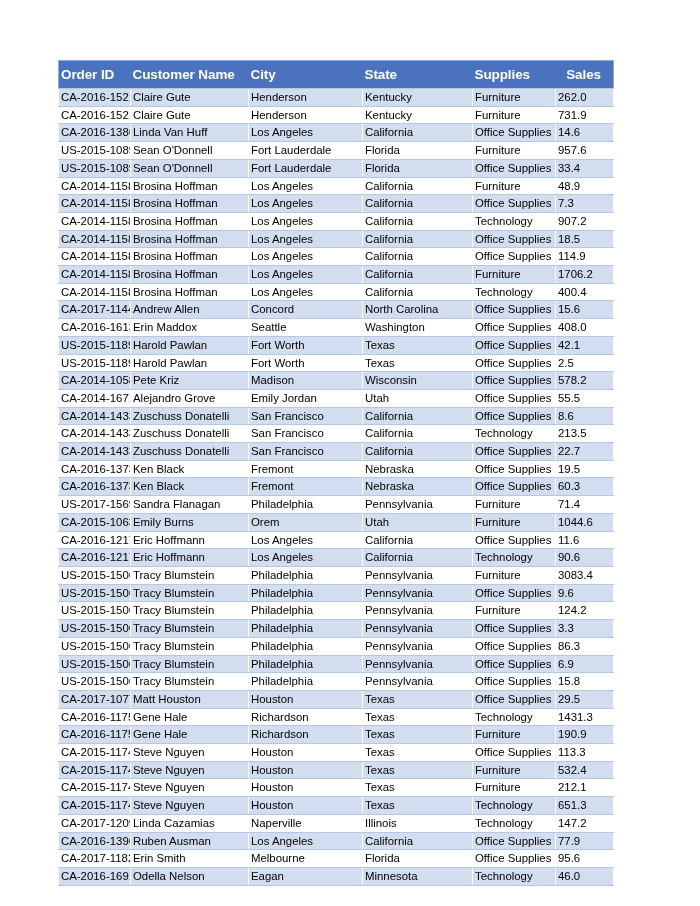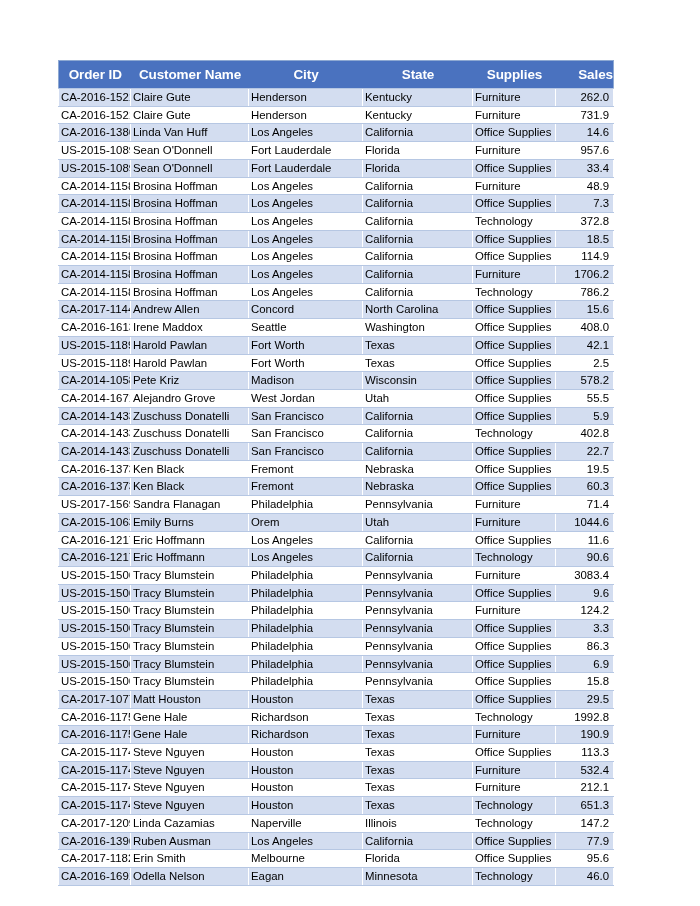--- a/index.html
+++ b/index.html
@@ -35,46 +35,45 @@
   table.data-table col.c-city   { width: 114px; }
   table.data-table col.c-state  { width: 110px; }
   table.data-table col.c-cat    { width: 83px; }
   table.data-table col.c-sales  { width: 58px; }
 
   thead th {
     background: #4a72bf;
     color: #ffffff;
     font-size: 13.5px;
     font-weight: bold;
-    text-align: center;
+    text-align: left;
     padding: 3px 1px 4px 2px;
     height: 20px;
     white-space: nowrap;
     overflow: hidden;
     border: none;
     letter-spacing: -0.1px;
   }
   thead th.num {
     text-align: right;
-    padding-right: 0;
+    padding-right: 12px;
   }
 
   tbody td {
     font-size: 11.4px;
     color: #000000;
     padding: 0 1px 0 2px;
     height: 16.7px;
     line-height: 16.7px;
     white-space: nowrap;
     overflow: hidden;
     border-left: 1px solid transparent;
     border-right: 1px solid transparent;
   }
   tbody td.num {
-    text-align: right;
     padding-right: 4px;
   }
 
   tbody tr.band-a td {
     background: #ffffff;
     border-top: 1px solid #b6c7e3;
     border-bottom: 1px solid #b6c7e3;
   }
   tbody tr.band-b td {
     background: #d3ddf0;
@@ -168,21 +167,21 @@
           <td>California</td>
           <td>Office Supplies</td>
           <td class="num">7.3</td>
         </tr>
         <tr class="band-a">
           <td class="order-cell"><span>CA-2014-115812</span></td>
           <td>Brosina Hoffman</td>
           <td>Los Angeles</td>
           <td>California</td>
           <td>Technology</td>
-          <td class="num">372.8</td>
+          <td class="num">907.2</td>
         </tr>
         <tr class="band-b">
           <td class="order-cell"><span>CA-2014-115812</span></td>
           <td>Brosina Hoffman</td>
           <td>Los Angeles</td>
           <td>California</td>
           <td>Office Supplies</td>
           <td class="num">18.5</td>
         </tr>
         <tr class="band-a">
@@ -200,33 +199,33 @@
           <td>California</td>
           <td>Furniture</td>
           <td class="num">1706.2</td>
         </tr>
         <tr class="band-a">
           <td class="order-cell"><span>CA-2014-115812</span></td>
           <td>Brosina Hoffman</td>
           <td>Los Angeles</td>
           <td>California</td>
           <td>Technology</td>
-          <td class="num">786.2</td>
+          <td class="num">400.4</td>
         </tr>
         <tr class="band-b">
           <td class="order-cell"><span>CA-2017-114412</span></td>
           <td>Andrew Allen</td>
           <td>Concord</td>
           <td>North Carolina</td>
           <td>Office Supplies</td>
           <td class="num">15.6</td>
         </tr>
         <tr class="band-a">
           <td class="order-cell"><span>CA-2016-161389</span></td>
-          <td>Irene Maddox</td>
+          <td>Erin Maddox</td>
           <td>Seattle</td>
           <td>Washington</td>
           <td>Office Supplies</td>
           <td class="num">408.0</td>
         </tr>
         <tr class="band-b">
           <td class="order-cell"><span>US-2015-118983</span></td>
           <td>Harold Pawlan</td>
           <td>Fort Worth</td>
           <td>Texas</td>
@@ -245,40 +244,40 @@
           <td class="order-cell"><span>CA-2014-105893</span></td>
           <td>Pete Kriz</td>
           <td>Madison</td>
           <td>Wisconsin</td>
           <td>Office Supplies</td>
           <td class="num">578.2</td>
         </tr>
         <tr class="band-a">
           <td class="order-cell"><span>CA-2014-167164</span></td>
           <td>Alejandro Grove</td>
-          <td>West Jordan</td>
+          <td>Emily Jordan</td>
           <td>Utah</td>
           <td>Office Supplies</td>
           <td class="num">55.5</td>
         </tr>
         <tr class="band-b">
           <td class="order-cell"><span>CA-2014-143336</span></td>
           <td>Zuschuss Donatelli</td>
           <td>San Francisco</td>
           <td>California</td>
           <td>Office Supplies</td>
-          <td class="num">5.9</td>
+          <td class="num">8.6</td>
         </tr>
         <tr class="band-a">
           <td class="order-cell"><span>CA-2014-143336</span></td>
           <td>Zuschuss Donatelli</td>
           <td>San Francisco</td>
           <td>California</td>
           <td>Technology</td>
-          <td class="num">402.8</td>
+          <td class="num">213.5</td>
         </tr>
         <tr class="band-b">
           <td class="order-cell"><span>CA-2014-143336</span></td>
           <td>Zuschuss Donatelli</td>
           <td>San Francisco</td>
           <td>California</td>
           <td>Office Supplies</td>
           <td class="num">22.7</td>
         </tr>
         <tr class="band-a">
@@ -392,21 +391,21 @@
           <td>Texas</td>
           <td>Office Supplies</td>
           <td class="num">29.5</td>
         </tr>
         <tr class="band-a">
           <td class="order-cell"><span>CA-2016-117590</span></td>
           <td>Gene Hale</td>
           <td>Richardson</td>
           <td>Texas</td>
           <td>Technology</td>
-          <td class="num">1992.8</td>
+          <td class="num">1431.3</td>
         </tr>
         <tr class="band-b">
           <td class="order-cell"><span>CA-2016-117590</span></td>
           <td>Gene Hale</td>
           <td>Richardson</td>
           <td>Texas</td>
           <td>Furniture</td>
           <td class="num">190.9</td>
         </tr>
         <tr class="band-a">

